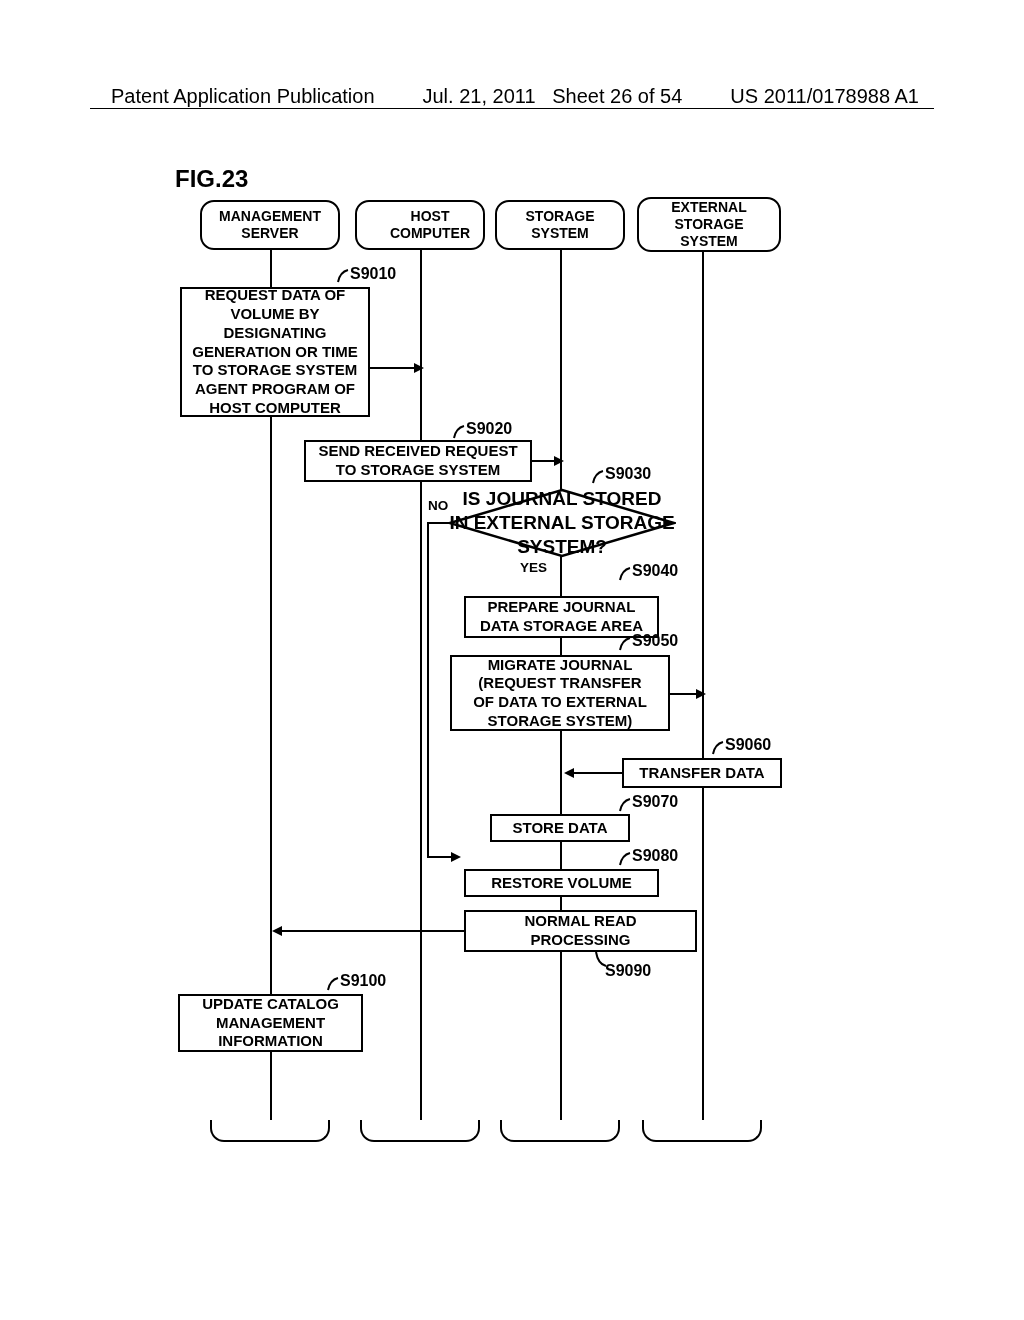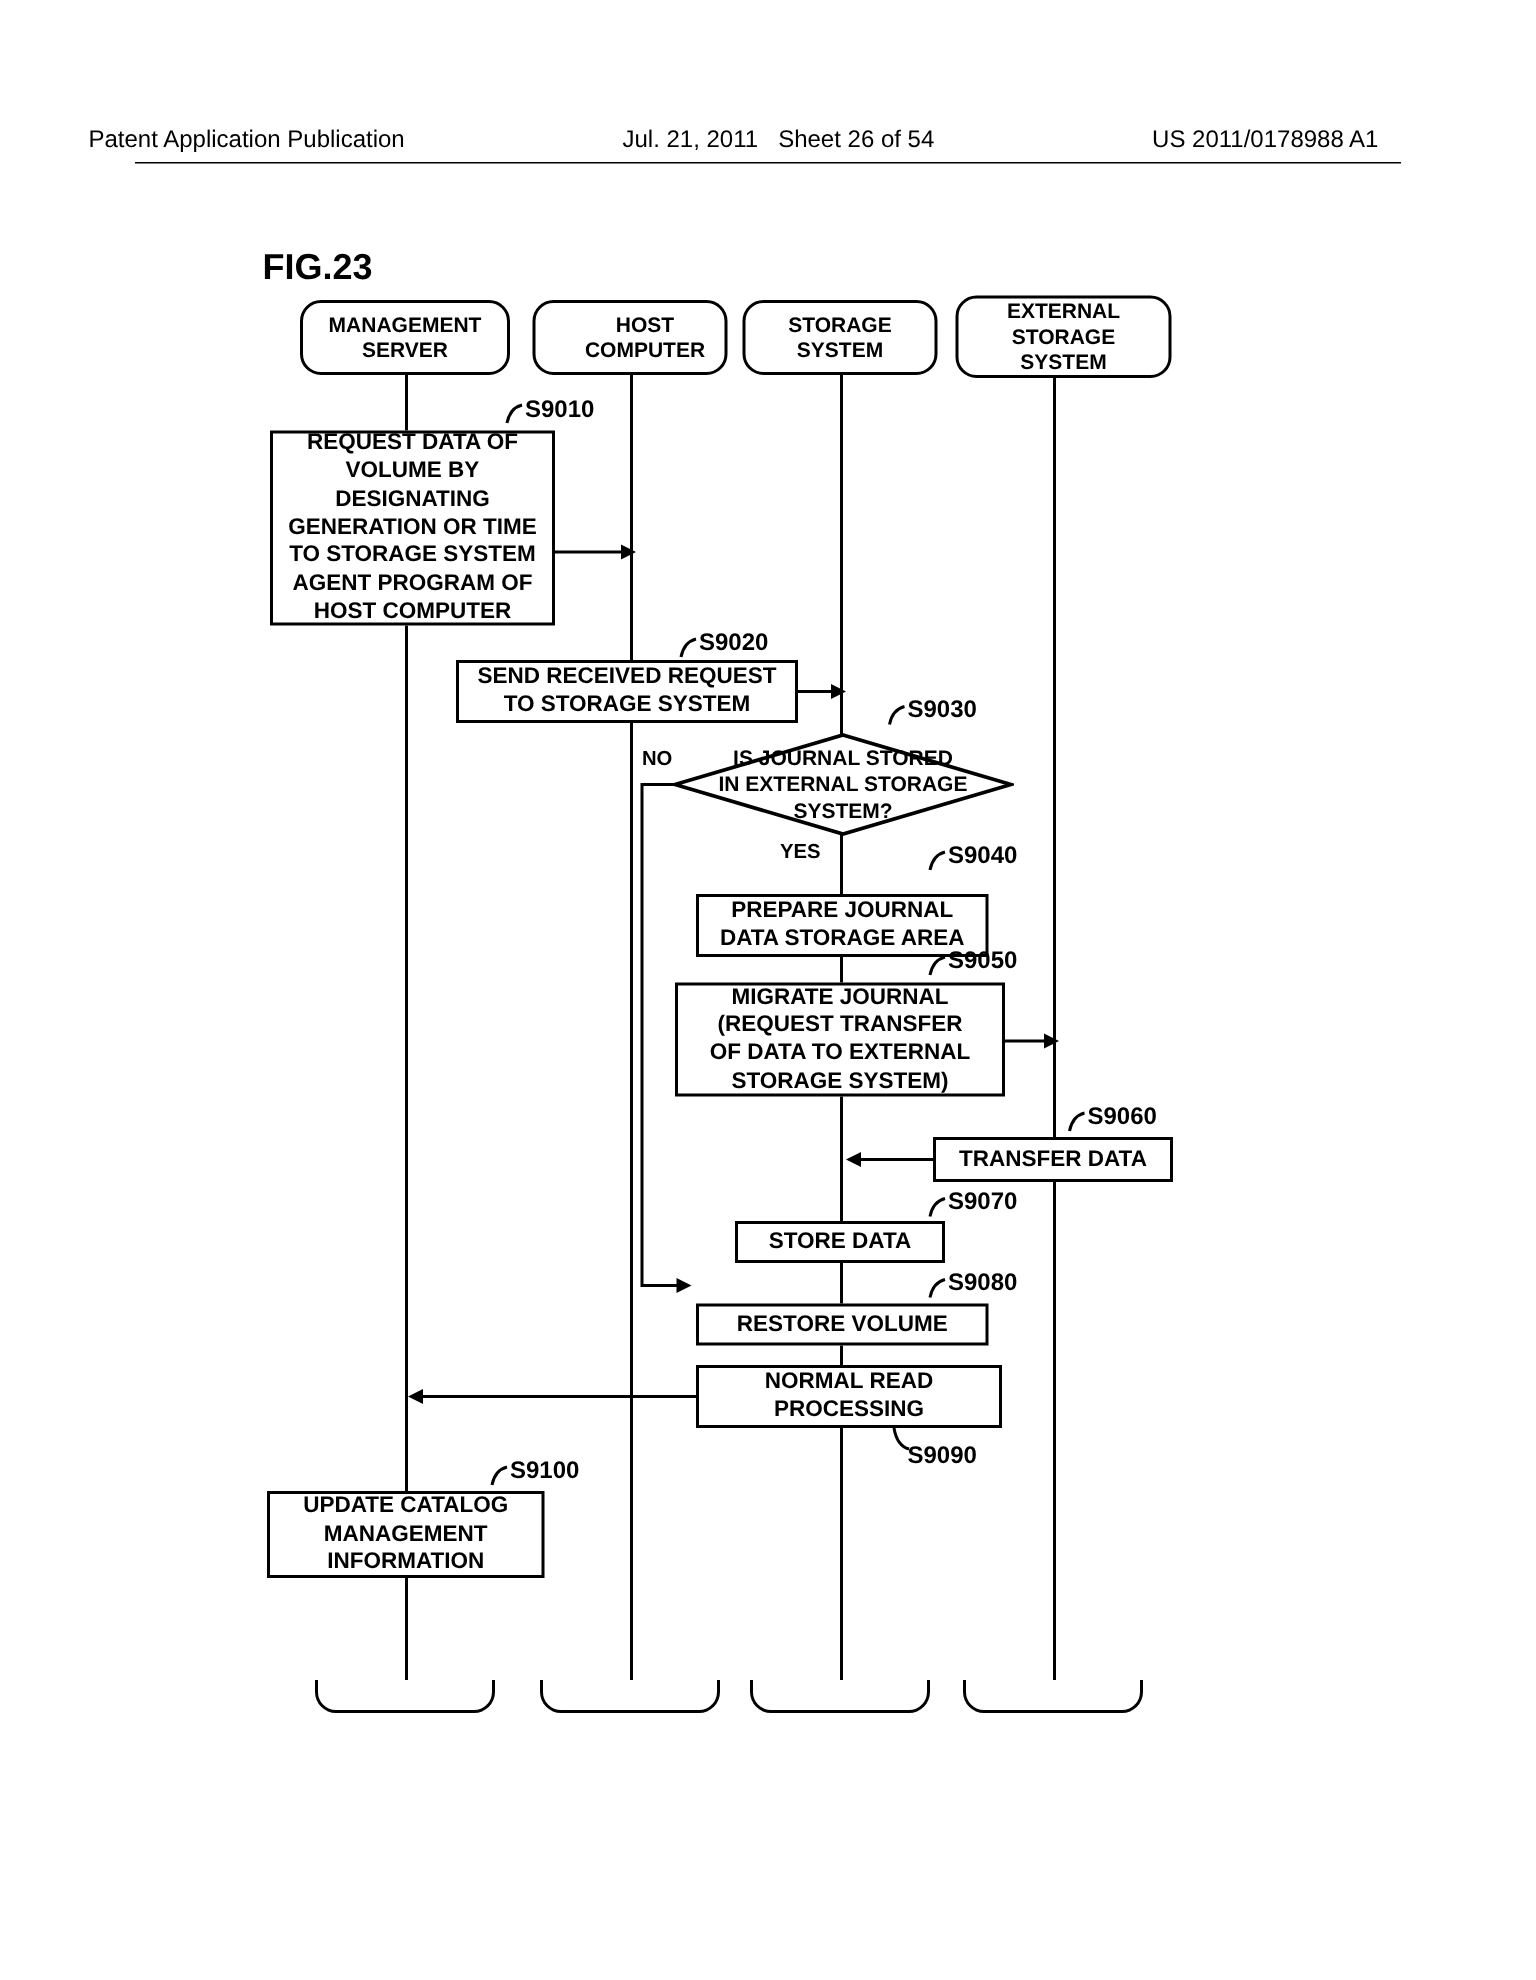--- a/index.html
+++ b/index.html
@@ -10,22 +10,22 @@
     height: 1320px;
     position: relative;
     color: #000;
   }
   .header {
     position: absolute;
     top: 85px;
     left: 0; right: 0;
     display: flex;
     justify-content: space-between;
-    padding: 0 105px 0 59px;
-    font-size: 16px;
+    padding: 0 105px 0 111px;
+    font-size: 20px;
     text-align: center;
   }
   .header-divider {
     position: absolute;
     top: 108px;
     left: 90px; right: 90px;
     border-top: 1.5px solid #000;
   }
   .figure-label {
     position: absolute;
@@ -79,21 +79,21 @@
     font-weight: bold;
     line-height: 1.25;
     padding: 5px 4px;
     display: flex;
     align-items: center;
     justify-content: center;
   }
   .decision {
     position: absolute;
     text-align: center;
-    font-size: 14px;
+    font-size: 19px;
     font-weight: bold;
     line-height: 1.25;
     display: flex;
     align-items: center;
     justify-content: center;
   }
   .decision svg {
     position: absolute;
     top: 0; left: 0;
     width: 100%;
@@ -250,21 +250,21 @@
 
   <div class="step-label" style="left:462px; top:647px;">S9080</div>
   <svg class="arrow-svg" style="left:442px; top:651px; width:22px; height:18px;">
       <path d="M18 2 Q10 4 8 14" fill="none" stroke="#000" stroke-width="2"></path>
     </svg>
 
   <div class="process-box" style="left:294px; top:669px; width:195px; height:28px;">
     <span>RESTORE VOLUME</span>
   </div>
 
-  <div class="process-box" style="left:294px; top:710px; width:204px; height:42px;">
+  <div class="process-box" style="left:294px; top:710px; width:233px; height:42px;">
     <span>NORMAL READ<br>PROCESSING</span>
   </div>
 
   <div class="step-label" style="left:435px; top:762px;">S9090</div>
   <svg class="arrow-svg" style="left:418px; top:750px; width:22px; height:18px;">
       <path d="M18 16 Q10 14 8 2" fill="none" stroke="#000" stroke-width="2"></path>
     </svg>
 
   <svg class="arrow-svg" style="left:100px; top:725px; width:196px; height:12px;">
     <line x1="194" y1="6" x2="12" y2="6" stroke="#000" stroke-width="2"></line>

